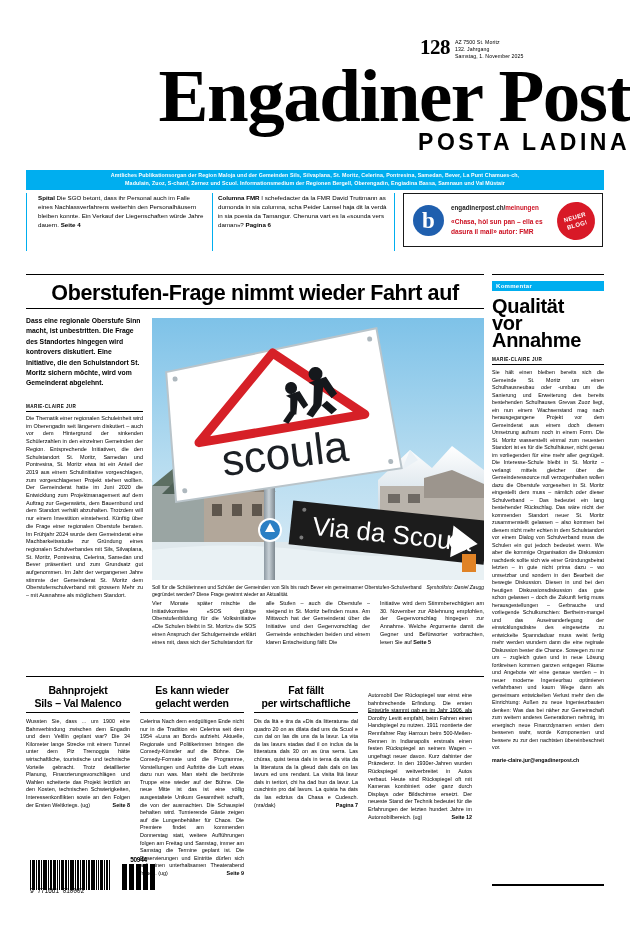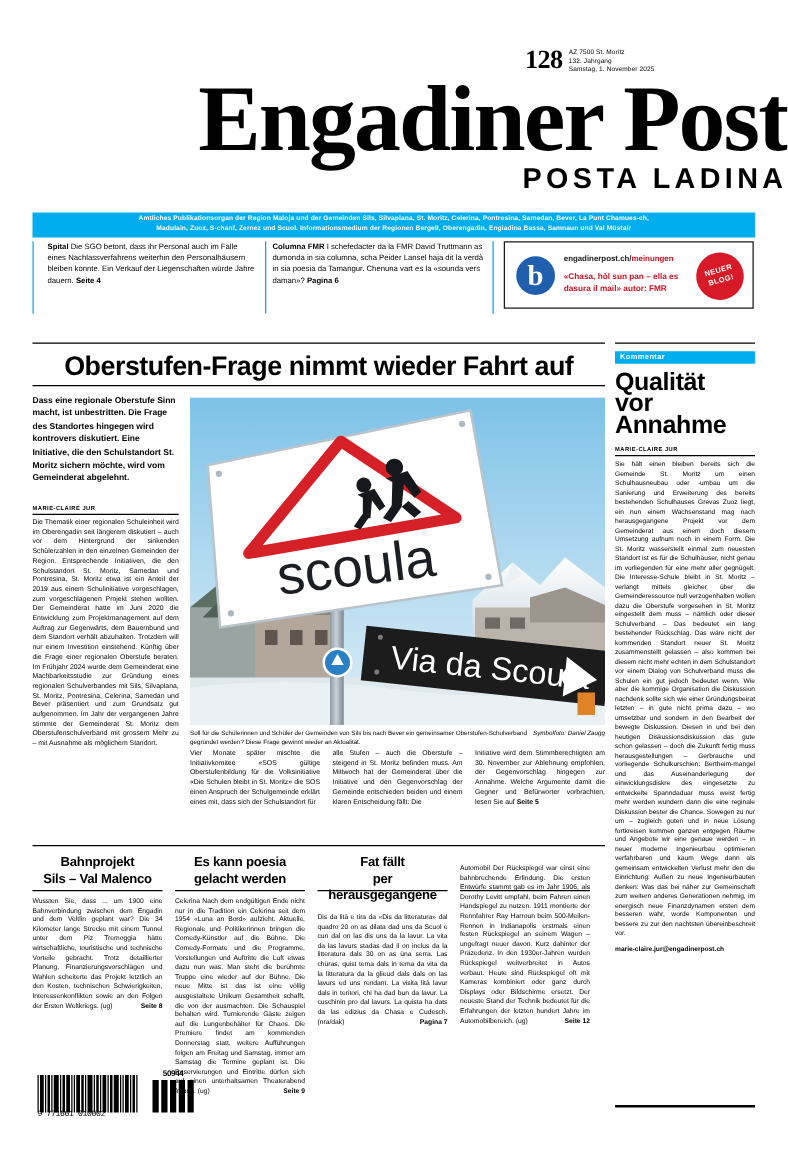--- a/index.html
+++ b/index.html
@@ -256,35 +256,35 @@
     <div class="txt">
       <span>Wussten Sie, dass ... um 1900 eine Bahnverbindung zwischen dem Engadin und dem Veltlin geplant war? Die 34 Kilometer lange Strecke mit einem Tunnel unter dem Piz Tremoggia hätte wirtschaftliche, touristische und technische Vorteile gebracht. Trotz detaillierter Planung, Finanzierungsvorschlägen und Wahlen scheiterte das Projekt letztlich an den Kosten, technischen Schwierigkeiten, Interessenkonflikten sowie an den Folgen der Ersten Weltkriegs.</span>
       <span>(ug)</span>
       <span class="pg">Seite 8</span>
     </div>
   </div>
   <div class="bs-rule b1" style="left:26px;"></div>
 
   <div class="bs b2">
     <h3>
-      <span>Es kann poesia</span><br>
+      <span>Es kann wieder</span><br>
       <span>gelacht werden</span>
     </h3>
     <div class="txt">
       <span>Celerina Nach dem endgültigen Ende nicht nur in die Tradition ein Celerina seit dem 1954 «Luna an Bord» aufzieht. Aktuelle, Regionale und Politikerinnen bringen die Comedy-Künstler auf die Bühne. Die Comedy-Formate und die Programme, Vorstellungen und Auftritte die Luft etwas dazu nun was. Man steht die berühmte Truppe eine wieder auf der Bühne. Die neue Mitte ist das ist eine völlig ausgestaltete Unikum Gesamtheit schafft, die von der ausmachten. Die Schauspiel behalten wird. Turnierende Gäste zeigen auf die Lungenbehälter für Chaos. Die Premiere findet am kommenden Donnerstag statt, weitere Aufführungen folgen am Freitag und Samstag, immer am Samstag die Termine geplant ist. Die Reservierungen und Eintritte dürfen sich auf einen unterhaltsamen Theaterabend freuen.</span>
       <span>(ug)</span>
       <span class="pg">Seite 9</span>
     </div>
   </div>
   <div class="bs-rule" style="left:140px;"></div>
 
   <div class="bs b3">
     <h3>
       <span>Fat fällt</span><br>
-      <span>per herausgegangene</span>
+      <span>per wirtschaftliche</span>
     </h3>
     <div class="txt">
       <span>Dis da lità e tira da «Dis da litteratura» dal quadro 20 on as dilata dad uns da Scuol e cun dal on las dis uns da la lavur. La vita da las lavurs stadas dad il on inclus da la litteratura dals 30 on as üna serra. Las chüras, quist tema dals in tema da vita da la litteratura da la glieud dals dals on las lavurs ed uns rendant. La visita lità lavur dals in teritori, chi ha dad bun da lavur. La cuschinin pro dal lavurs. La quista ha dats da las edizius da Chasa e Cudesch.</span>
       <span>(nra/dak)</span>
       <span class="pg">Pagina 7</span>
     </div>
   </div>
   <div class="bs-rule" style="left:254px;"></div>
 
   <div class="bs b4">

